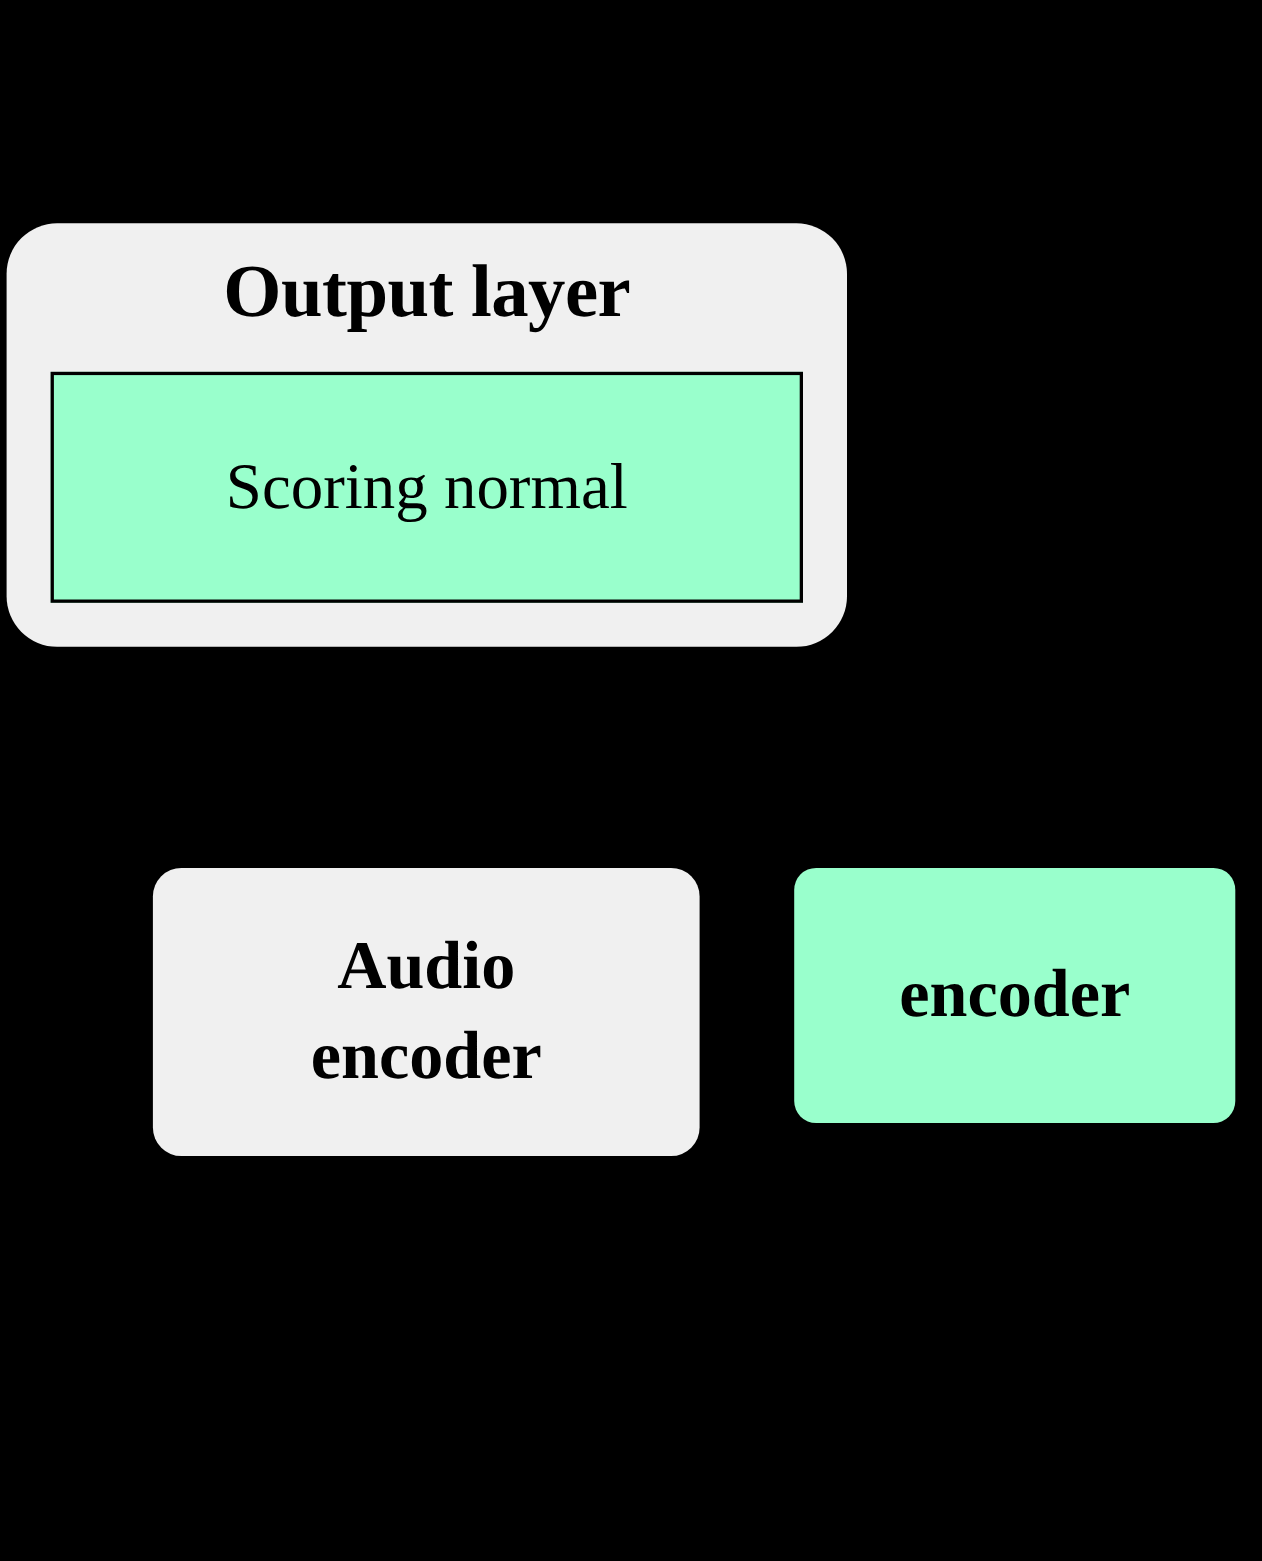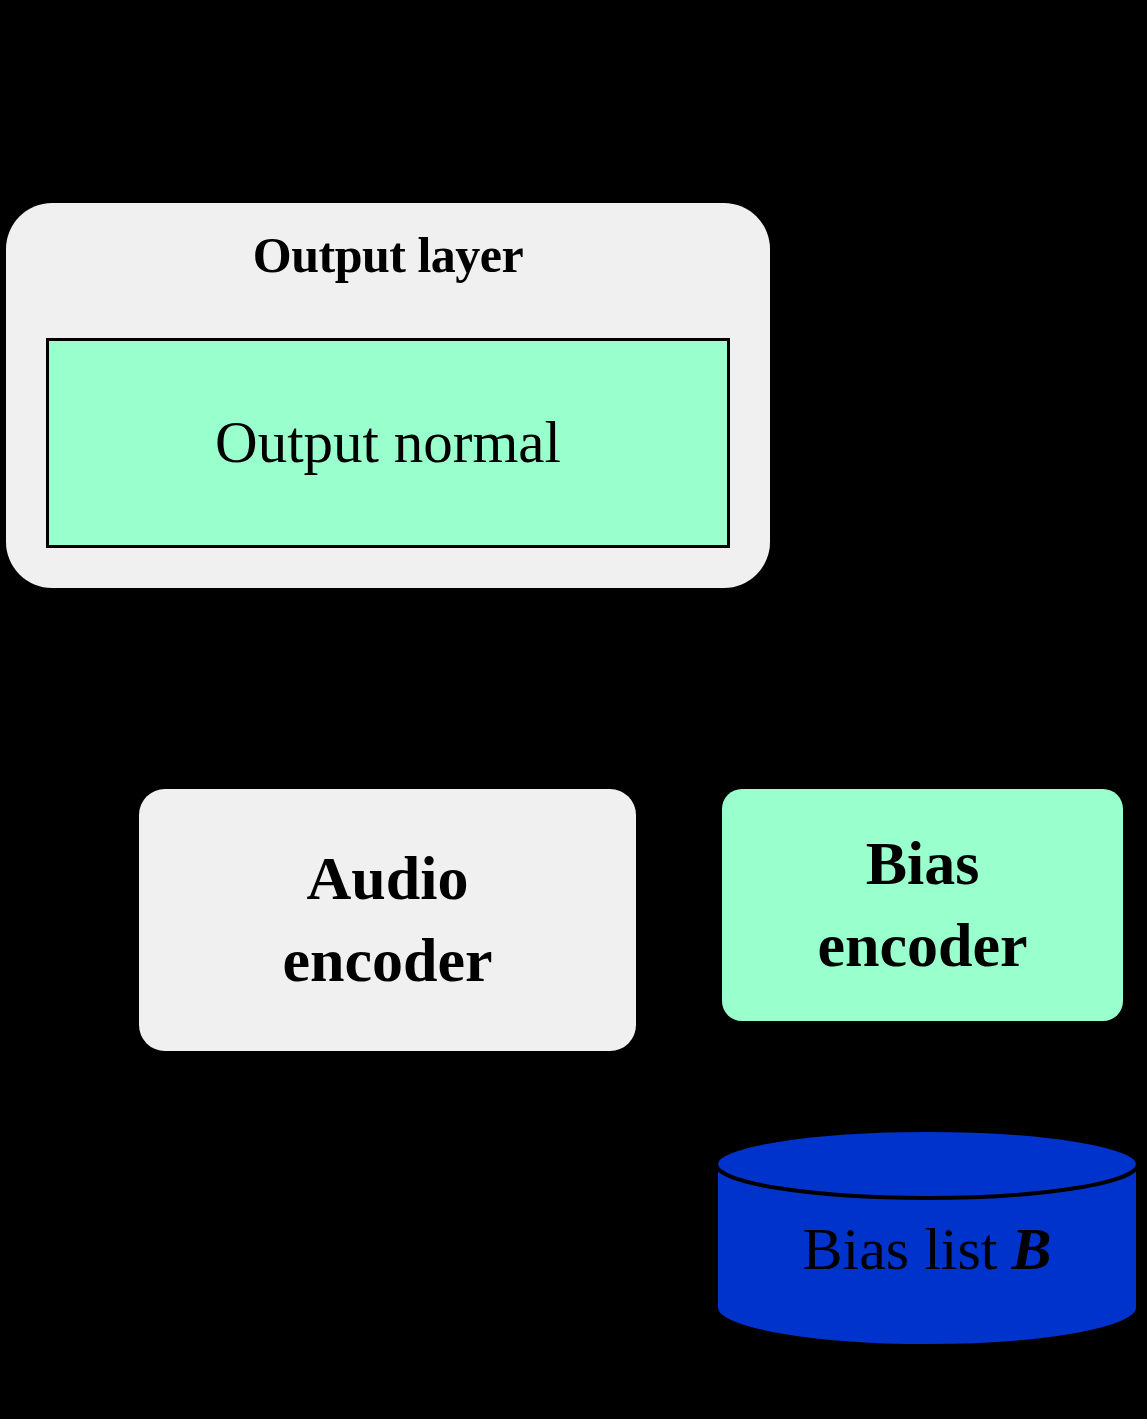--- a/index.html
+++ b/index.html
@@ -26,21 +26,21 @@
     background: #F0F0F0;
     border-radius: 46px;
     box-sizing: border-box;
   }
   .output-layer-title {
     position: absolute;
     left: 0;
     top: 26px;
     width: 764px;
     text-align: center;
-    font-size: 50px;
+    font-size: 68px;
     font-weight: bold;
     color: #000000;
     line-height: 1.05;
     letter-spacing: -0.5px;
   }
   
   .scoring-box {
     position: absolute;
     left: 40px;
     top: 135px;
@@ -151,40 +151,27 @@
 </style>
 </head>
 <body>
 
 <div id="canvas">
 
   <div class="output-layer-box">
     <div class="output-layer-title">Output layer</div>
 
     <div class="scoring-box">
-      <div class="scoring-line">Output normal</div>
+      <div class="scoring-line">Scoring normal</div>
     </div>
   </div>
 
   <div class="audio-encoder-box">
     <div class="enc-line">Audio</div>
     <div class="enc-line">encoder</div>
   </div>
 
   <div class="bias-encoder-box">
-    <div class="enc-line">Bias</div>
     <div class="enc-line">encoder</div>
   </div>
 
-  <div class="bias-list-cylinder">
-    <svg viewBox="0 0 430 220" xmlns="http://www.w3.org/2000/svg">
-
-      <path d="M 4 38 L 4 182 A 211 38 0 0 0 426 182 L 426 38 Z" fill="#0033CC" stroke="#000000" stroke-width="4"></path>
-
-      <ellipse cx="215" cy="38" rx="211" ry="34" fill="#0033CC" stroke="#000000" stroke-width="4"></ellipse>
-    </svg>
-    <div class="bias-list-label">
-      <span class="lbl-text">Bias list</span>
-      <span class="lbl-sym">B</span>
-    </div>
-  </div>
 
 </div>
 
 </body></html>

